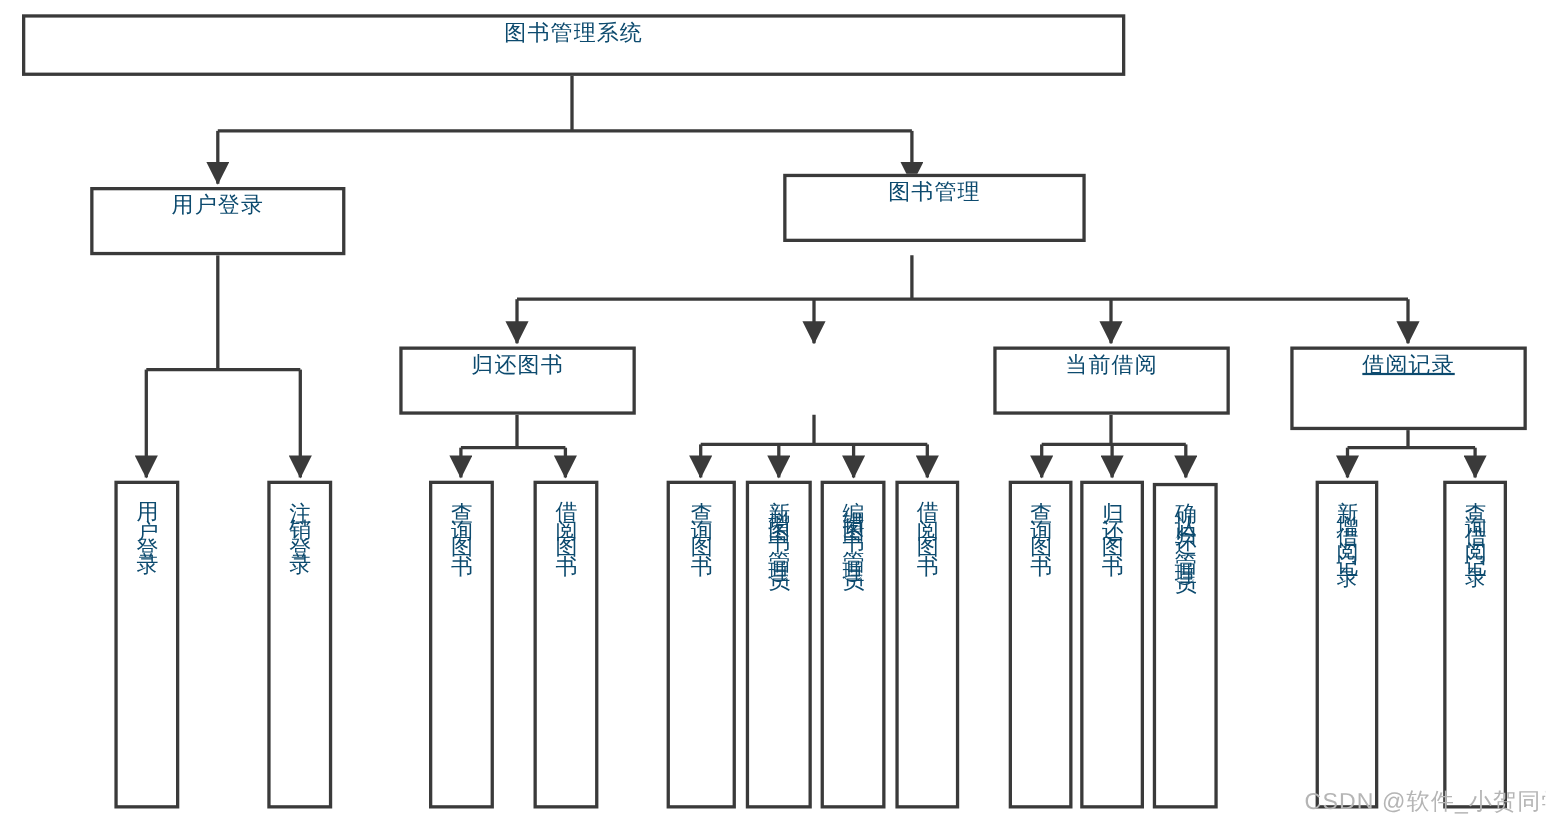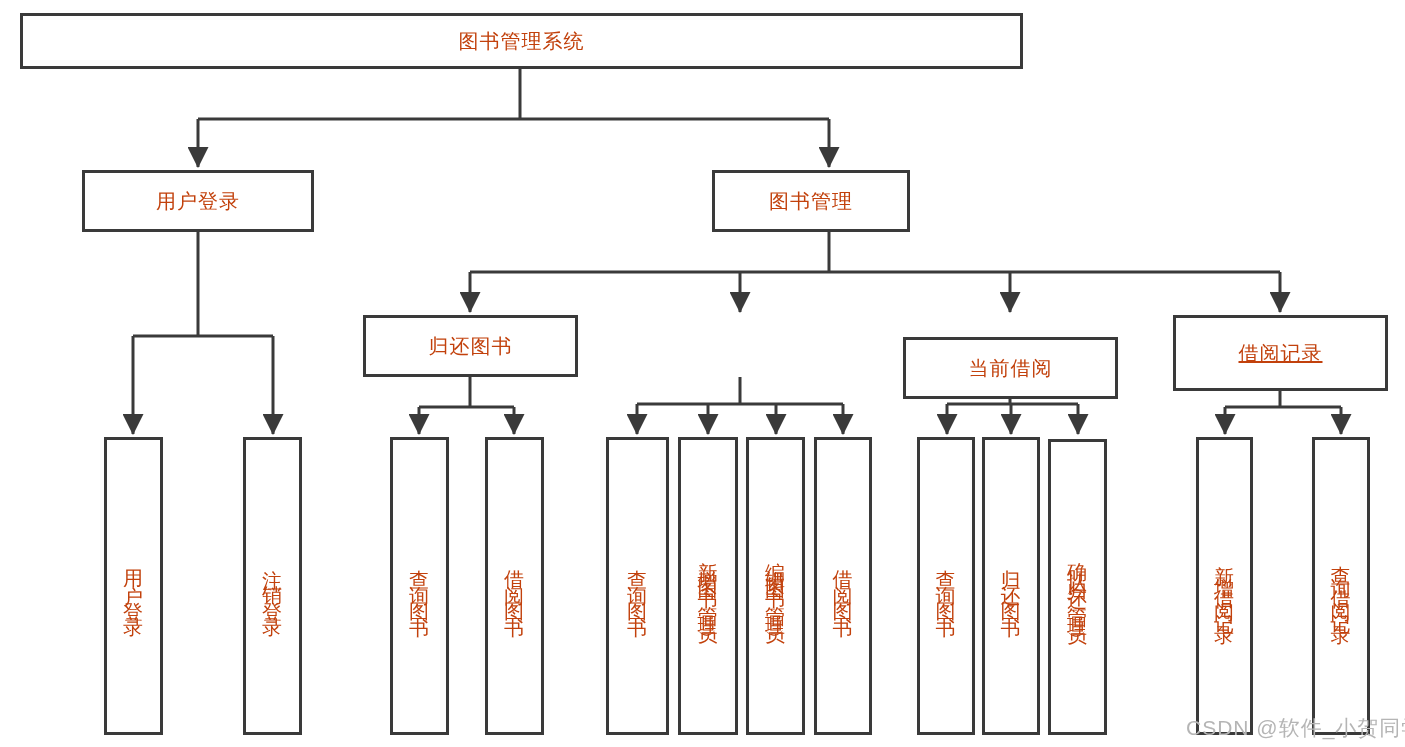--- a/index.html
+++ b/index.html
@@ -11,23 +11,22 @@
     font-family:"Liberation Sans","DejaVu Sans",sans-serif;
     overflow:hidden;
   }
   svg.connectors{position:absolute;left:0;top:0;z-index:1;}
   .box{
     position:absolute;
     box-sizing:border-box;
     background:#ffffff;
     border:3px solid #3a3a3a;
     display:flex;
-    align-items:center;
     justify-content:center;
-    color:#c2410c;
+    color:#0c4a6e;
     z-index:2;
   }
   .hbox{font-size:20px;letter-spacing:1px;}
   .vbox span{
     writing-mode:vertical-rl;
     text-orientation:mixed;
     font-size:20px;
     line-height:1.1;
     white-space:nowrap;
   }
@@ -82,28 +81,28 @@
     </g>
   </svg>
 
   <div class="box hbox" style="left:20px;top:13px;width:1003px;height:56px;">
     <span>图书管理系统</span>
   </div>
 
   <div class="box hbox" style="left:82px;top:170px;width:232px;height:62px;">
     <span>用户登录</span>
   </div>
-  <div class="box hbox" style="left:712px;top:170px;width:198px;height:62px;font-family:Liberation Mono, monospace;">
+  <div class="box hbox" style="left:712px;top:158px;width:275px;height:62px;font-family:Liberation Mono, monospace;">
     <span>图书管理</span>
   </div>
 
   <div class="box hbox" style="left:363px;top:315px;width:215px;height:62px;">
     <span>归还图书</span>
   </div>
-  <div class="box hbox" style="left:903px;top:315px;width:215px;height:62px;margin-top:22px;">
+  <div class="box hbox" style="left:903px;top:315px;width:215px;height:62px;">
     <span>当前借阅</span>
   </div>
   <div class="box hbox" style="left:1173px;top:315px;width:215px;height:76px;text-decoration:underline;">
     <span>借阅记录</span>
   </div>
 
   <div class="box vbox ls16" style="left:104px;top:437px;width:59px;height:298px;">
     <span>用户登录</span>
   </div>
   <div class="box vbox ls16" style="left:243px;top:437px;width:59px;height:298px;">

